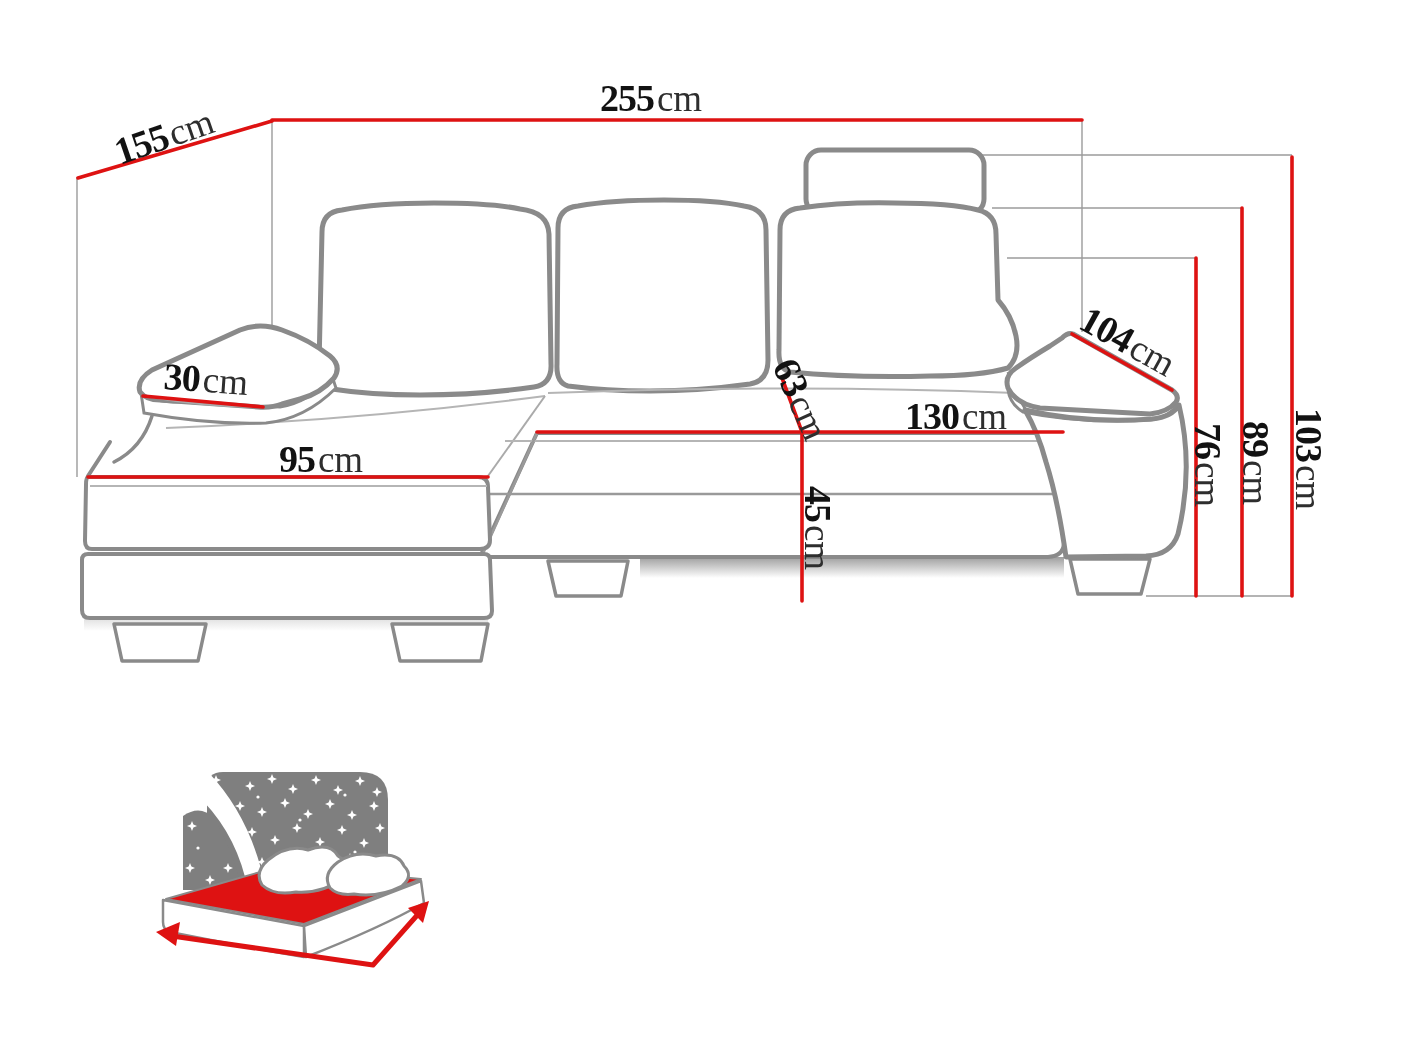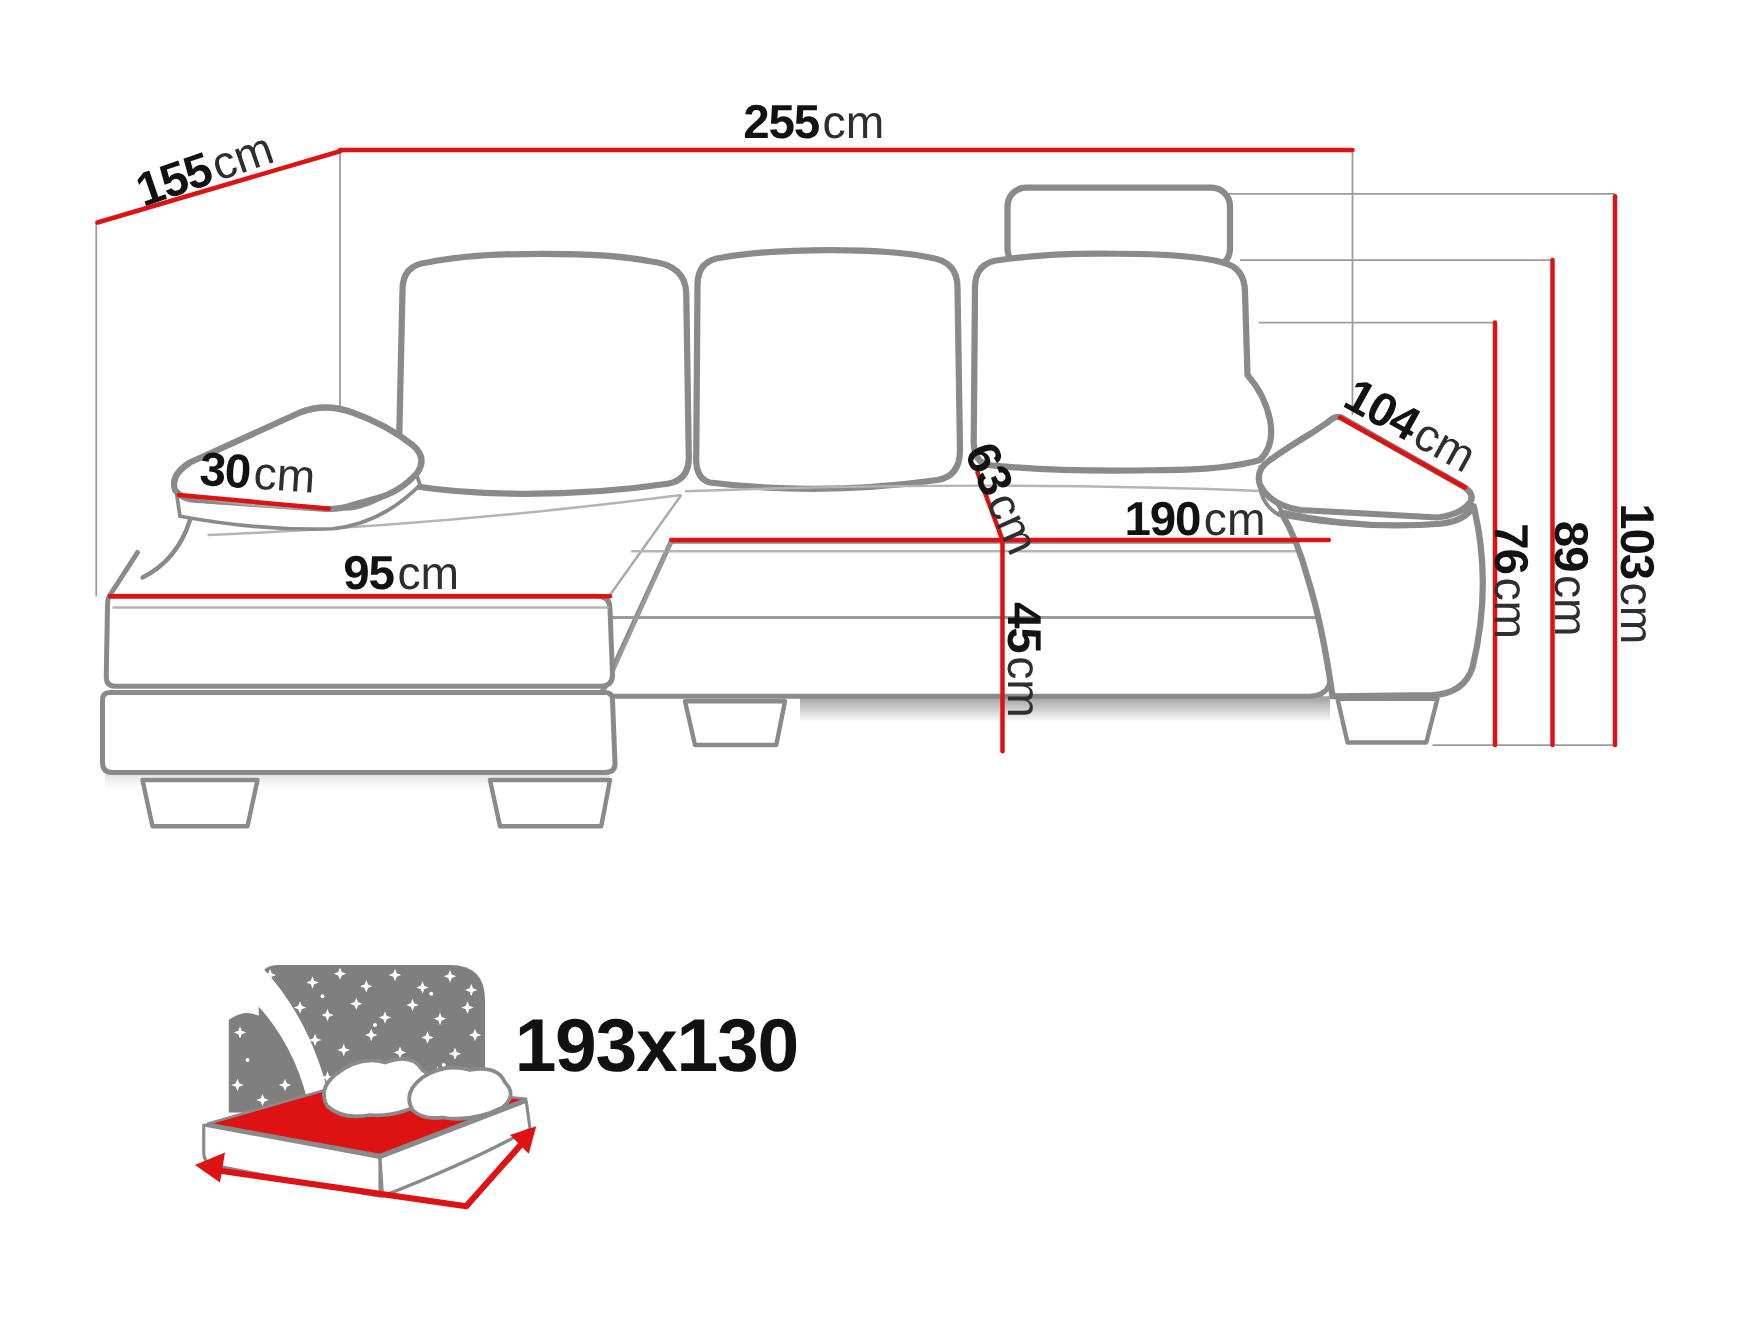--- a/index.html
+++ b/index.html
@@ -1,17 +1,17 @@
 <!DOCTYPE html>
 <html><head>
 <meta charset="utf-8">
 <style>
   html,body{margin:0;padding:0;background:#ffffff;}
   .stage{position:relative;width:1360px;height:1056px;background:#ffffff;overflow:hidden;
-         font-family:Liberation Sans, sans-serif;}
+         font-family:Liberation Serif, serif;}
   svg{position:absolute;left:0;top:0;}
   .dim{position:absolute;white-space:nowrap;line-height:1;}
   .dim .num{font-weight:700;font-size:38px;color:#121212;letter-spacing:-1px;}
   .dim .unit{font-weight:400;font-size:37px;color:#2e2e2e;margin-left:3px;letter-spacing:0px;}
   
   #d-total-width {left:651px;top:98px; transform:translate(-50%,-50%);}
   #d-total-depth {left:164px;top:136px;transform:translate(-50%,-50%) rotate(-19deg);}
   #d-arm-left    {left:206px;top:379px;transform:translate(-50%,-50%) rotate(4deg);}
   #d-chaise      {left:321px;top:459px;transform:translate(-50%,-50%);}
   #d-seat-depth  {left:801px;top:399px;transform:translate(-50%,-50%) rotate(66deg);}
@@ -179,33 +179,32 @@
   <div class="dim" id="d-arm-left">
     <span class="num">30</span><span class="unit">cm</span>
   </div>
   <div class="dim" id="d-chaise">
     <span class="num">95</span><span class="unit">cm</span>
   </div>
   <div class="dim" id="d-seat-depth">
     <span class="num">63</span><span class="unit">cm</span>
   </div>
   <div class="dim" id="d-seat-width">
-    <span class="num">190</span><span class="unit">cm</span>
+    <span class="num">130</span><span class="unit">cm</span>
   </div>
   <div class="dim" id="d-seat-height">
     <span class="num">45</span><span class="unit">cm</span>
   </div>
   <div class="dim" id="d-arm-right">
     <span class="num">104</span><span class="unit">cm</span>
   </div>
   <div class="dim" id="d-arm-height">
     <span class="num">76</span><span class="unit">cm</span>
   </div>
   <div class="dim" id="d-back-height">
     <span class="num">89</span><span class="unit">cm</span>
   </div>
   <div class="dim" id="d-total-height">
     <span class="num">103</span><span class="unit">cm</span>
   </div>
 
-  <div class="sleep-size">193x130</div>
 
 </div>
 
 </body></html>

